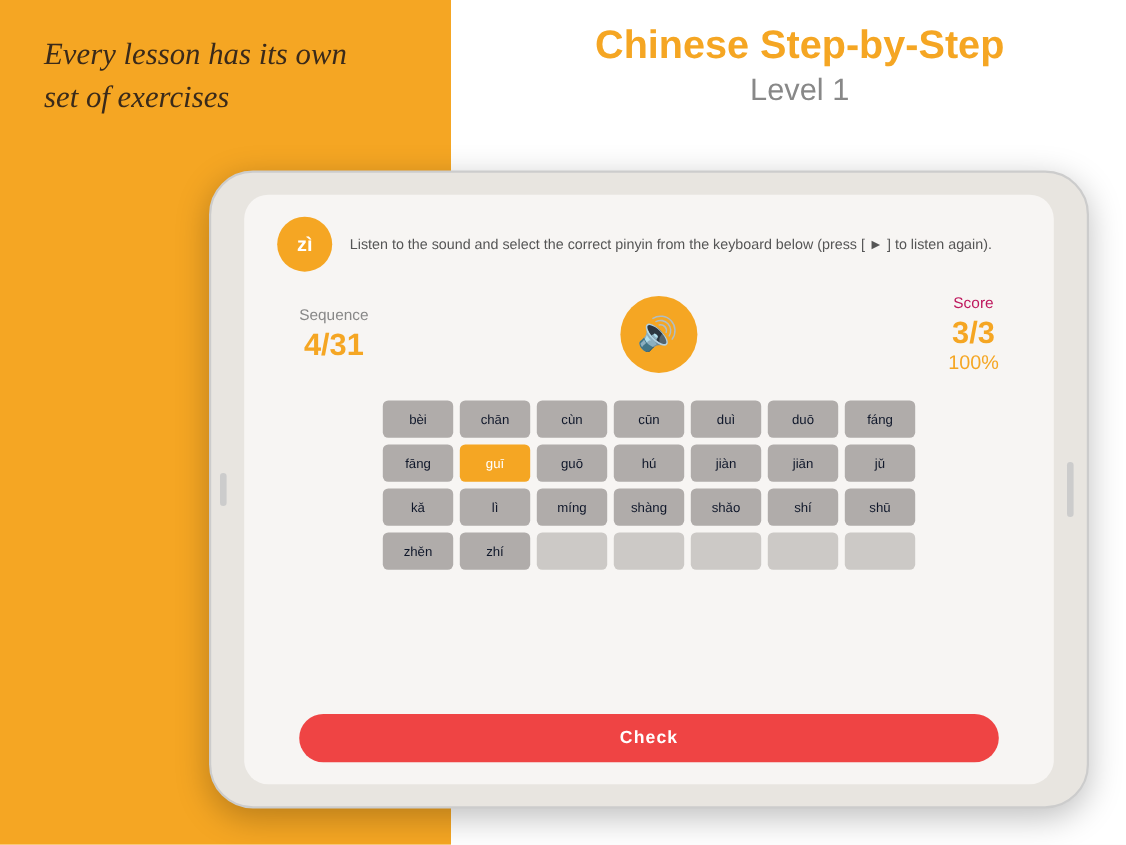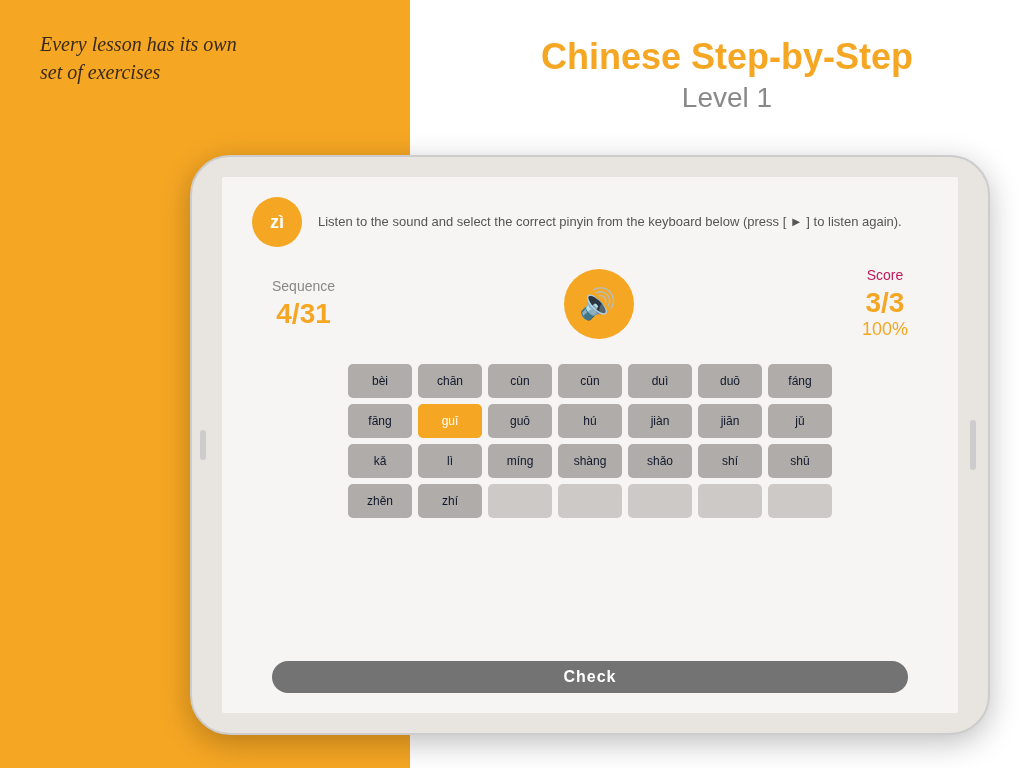--- a/index.html
+++ b/index.html
@@ -20,31 +20,31 @@
       height: 768px;
       background: #F5A623;
     }
 
     .left-text {
       position: absolute;
       top: 30px;
       left: 40px;
       color: #3a2a1a;
       font-family: 'Georgia', serif;
-      font-size: 20px;
+      font-size: 28px;
       line-height: 1.4;
       font-weight: normal;
       font-style: italic;
       max-width: 320px;
     }
 
     
     .right-header {
       position: absolute;
-      top: 36px;
+      top: 20px;
       left: 450px;
       right: 20px;
       text-align: center;
     }
 
     .app-title {
       font-size: 36px;
       font-weight: bold;
       color: #F5A623;
       font-family: 'Arial Black', Arial, sans-serif;
@@ -70,21 +70,21 @@
       border: 2px solid #ccc;
     }
 
     .ipad-screen {
       position: absolute;
       top: 20px;
       left: 30px;
       right: 30px;
       bottom: 20px;
       background: #f7f5f3;
-      border-radius: 2px;
+      border-radius: 22px;
       overflow: hidden;
     }
 
     
     .ipad-button-left {
       position: absolute;
       left: 8px;
       top: 50%;
       transform: translateY(-50%);
       width: 6px;
@@ -242,22 +242,22 @@
     }
 
     
     .check-btn-container {
       margin-top: 16px;
       padding: 0 20px;
     }
 
     .check-btn {
       width: 100%;
-      height: 32px;
-      background: #737373;
+      height: 44px;
+      background: #ef4444;
       border: none;
       border-radius: 25px;
       font-size: 16px;
       color: white;
       font-weight: bold;
       cursor: pointer;
       letter-spacing: 1px;
     }
 
     

